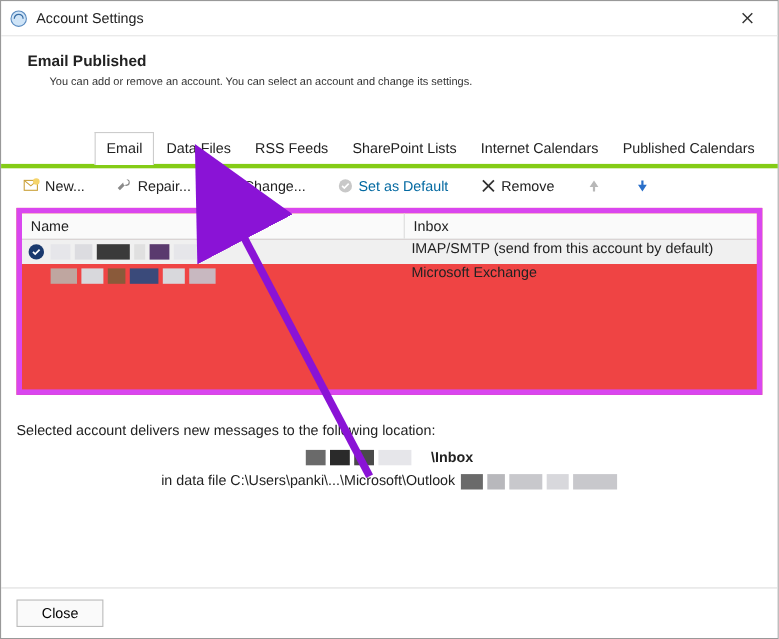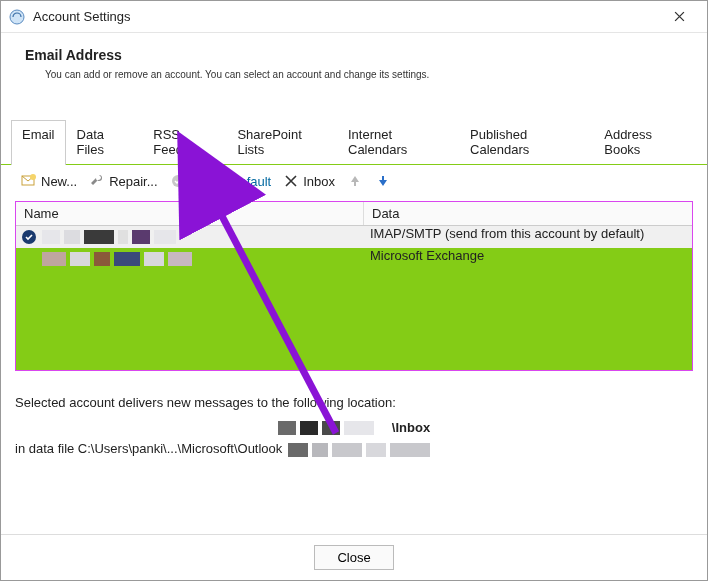--- a/index.html
+++ b/index.html
@@ -5,42 +5,42 @@
   * { box-sizing: border-box; }
   html,body { margin:0; padding:0; font-family: "Segoe UI", Tahoma, sans-serif; font-size:13px; color:#222; }
   .window { width:708px; height:581px; border:1px solid #999; background:#fff; position:relative; display:flex; flex-direction:column; }
   .titlebar { height:32px; display:flex; align-items:center; padding:0 8px; border-bottom:1px solid #e5e5e5; }
   .titlebar .icon { width:16px; height:16px; margin-right:8px; }
   .titlebar .title { flex:1; font-size:13px; }
   .titlebar .close { width:40px; height:28px; display:flex; align-items:center; justify-content:center; font-size:15px; color:#333; }
   .header-block { padding:14px 24px 18px 24px; }
   .header-block h1 { margin:0 0 6px 0; font-size:14px; font-weight:600; }
   .header-block p { margin:0 0 15px 20px; font-size:10px; color:#333; }
-  .tabs { display:flex; border-bottom:1px solid #84cc16; padding:0 10px; margin-top:6px; }
+  .tabs { display:flex; border-bottom:4px solid #84cc16; padding:0 10px; margin-top:6px;justify-content:flex-end; }
   .tab { padding:6px 10px 8px 10px; font-size:13px; color:#222; border:1px solid transparent; border-bottom:none; position:relative; top:1px; cursor:default; }
   .tab.active { border-color:#ccc; background:#fff; }
-  .toolbar { display:flex; align-items:flex-end; gap:0; padding:6px 14px 10px 14px; }
+  .toolbar { display:flex; align-items:flex-end; gap:16px; padding:6px 14px 10px 14px; }
   .tbtn { display:flex; align-items:center; gap:4px; padding:2px 6px; font-size:13px; color:#222; }
   .tbtn.disabled { color:#0369a1; }
   .tbtn .ic { width:16px; height:16px; display:flex; align-items:center; justify-content:center; }
-  .list-wrap { margin:0 14px; border:1px solid #d946ef; height:170px; background:#84cc16; }
+  .list-wrap { margin:0 14px; border:5px solid #d946ef; height:170px; background:#ef4444; }
   .list-head { display:flex; border-bottom:1px solid #ccc; background:#fafafa; }
   .col-name { width:348px; padding:4px 8px; border-right:1px solid #ddd; }
   .col-type { flex:1; padding:4px 8px; }
   .row { display:flex; height:22px; }
   .row.sel { background:#f0f0f0; }
   .row .c1 { width:348px; padding:0 6px; display:flex; align-items:center; gap:6px; }
   .row .c2 { flex:1; padding:0 6px; }
   .check { width:14px; height:14px; border-radius:50%; background:#1a3a6e; display:flex; align-items:center; justify-content:center; }
   .redact { display:flex; gap:4px; }
   .blk { height:14px; }
   .loc-block { padding:24px 14px 10px 14px; font-size:13px; }
   .loc-line2 { display:flex; align-items:center; justify-content:center; gap:18px; margin-top:10px; }
-  .loc-line3 { text-align:left; margin-top:6px; }
-  .footer { margin-top:auto; border-top:1px solid #ddd; padding:10px 14px; display:flex; justify-content:center; }
+  .loc-line3 { text-align:center; margin-top:6px; }
+  .footer { margin-top:auto; border-top:1px solid #ddd; padding:10px 14px; display:flex; justify-content:flex-start; }
   .btn { border:1px solid #bbb; padding:4px 22px; background:#fafafa; font-size:13px; }
   
   .arrow-svg { position:absolute; left:0; top:0; pointer-events:none; }
 </style>
 </head>
 <body>
 
 <div class="window">
   <div class="titlebar">
     <span class="icon">
@@ -51,32 +51,31 @@
     </span>
     <span class="title">Account Settings</span>
     <div class="close">
       <svg width="11" height="11" viewBox="0 0 10 10">
           <path d="M1 1 L9 9 M9 1 L1 9" stroke="#333" stroke-width="1.2"></path>
         </svg>
     </div>
   </div>
 
   <div class="header-block">
-    <h1>Email Address</h1>
+    <h1>Email Published</h1>
     <p>You can add or remove an account. You can select an account and change its settings.</p>
   </div>
 
   <div class="tabs">
     <div class="tab active">Email</div>
     <div class="tab">Data Files</div>
     <div class="tab">RSS Feeds</div>
     <div class="tab">SharePoint Lists</div>
     <div class="tab">Internet Calendars</div>
     <div class="tab">Published Calendars</div>
-    <div class="tab">Address Books</div>
   </div>
 
   <div class="toolbar">
     <div class="tbtn">
       <span class="ic">
         <svg viewBox="0 0 16 16">
             <rect x="1" y="3" width="12" height="9" fill="#fff" stroke="#caa13a"></rect>
             <path d="M1 3 L7 8 L13 3" fill="none" stroke="#caa13a"></path>
             <circle cx="12" cy="4" r="3" fill="#f5d46a"></circle>
           </svg>
@@ -84,57 +83,66 @@
       <span>New...</span>
     </div>
     <div class="tbtn">
       <span class="ic">
         <svg viewBox="0 0 16 16">
             <path d="M10 2 a3 3 0 1 1 -3 3 L2 10 l2 2 L9 7 a3 3 0 0 0 3 -3 z" fill="#8a8a8a"></path>
           </svg>
       </span>
       <span>Repair...</span>
     </div>
+    <div class="tbtn">
+      <span class="ic">
+        <svg viewBox="0 0 16 16">
+            <rect x="2" y="3" width="10" height="10" fill="#fff" stroke="#caa13a"></rect>
+            <rect x="7" y="1" width="8" height="5" fill="#6aa5e0" stroke="#3a6ea5"></rect>
+          </svg>
+      </span>
+      <span>Change...</span>
+    </div>
     <div class="tbtn disabled">
       <span class="ic">
         <svg viewBox="0 0 16 16">
             <circle cx="8" cy="8" r="6" fill="#c8c8c8"></circle>
             <path d="M5 8 l2 2 l4 -4" stroke="#fff" fill="none" stroke-width="1.5"></path>
           </svg>
       </span>
       <span>Set as Default</span>
     </div>
     <div class="tbtn">
       <span class="ic">
         <svg viewBox="0 0 16 16">
             <path d="M3 3 L13 13 M13 3 L3 13" stroke="#333" stroke-width="1.6"></path>
           </svg>
       </span>
-      <span>Inbox</span>
+      <span>Remove</span>
     </div>
     <div class="tbtn disabled">
       <span class="ic">
         <svg viewBox="0 0 16 16">
             <path d="M8 3 L12 9 L9 9 L9 13 L7 13 L7 9 L4 9 Z" fill="#b8b8b8"></path>
           </svg>
       </span>
     </div>
     <div class="tbtn">
       <span class="ic">
         <svg viewBox="0 0 16 16">
             <path d="M8 13 L12 7 L9 7 L9 3 L7 3 L7 7 L4 7 Z" fill="#2a6fc9"></path>
           </svg>
       </span>
     </div>
   </div>
 
   <div class="list-wrap">
     <div class="list-head">
       <div class="col-name">Name</div>
-      <div class="col-type">Data</div>
+      <div class="col-type">Inbox</div>
     </div>
     <div class="row sel">
       <div class="c1">
         <span class="check">
           <svg width="10" height="10" viewBox="0 0 10 10">
               <path d="M2 5 l2 2 l4 -4" stroke="#fff" fill="none" stroke-width="1.6"></path>
             </svg>
         </span>
         <span class="redact">
           <span class="blk" style="width:18px;background:#e6e6ea"></span>

